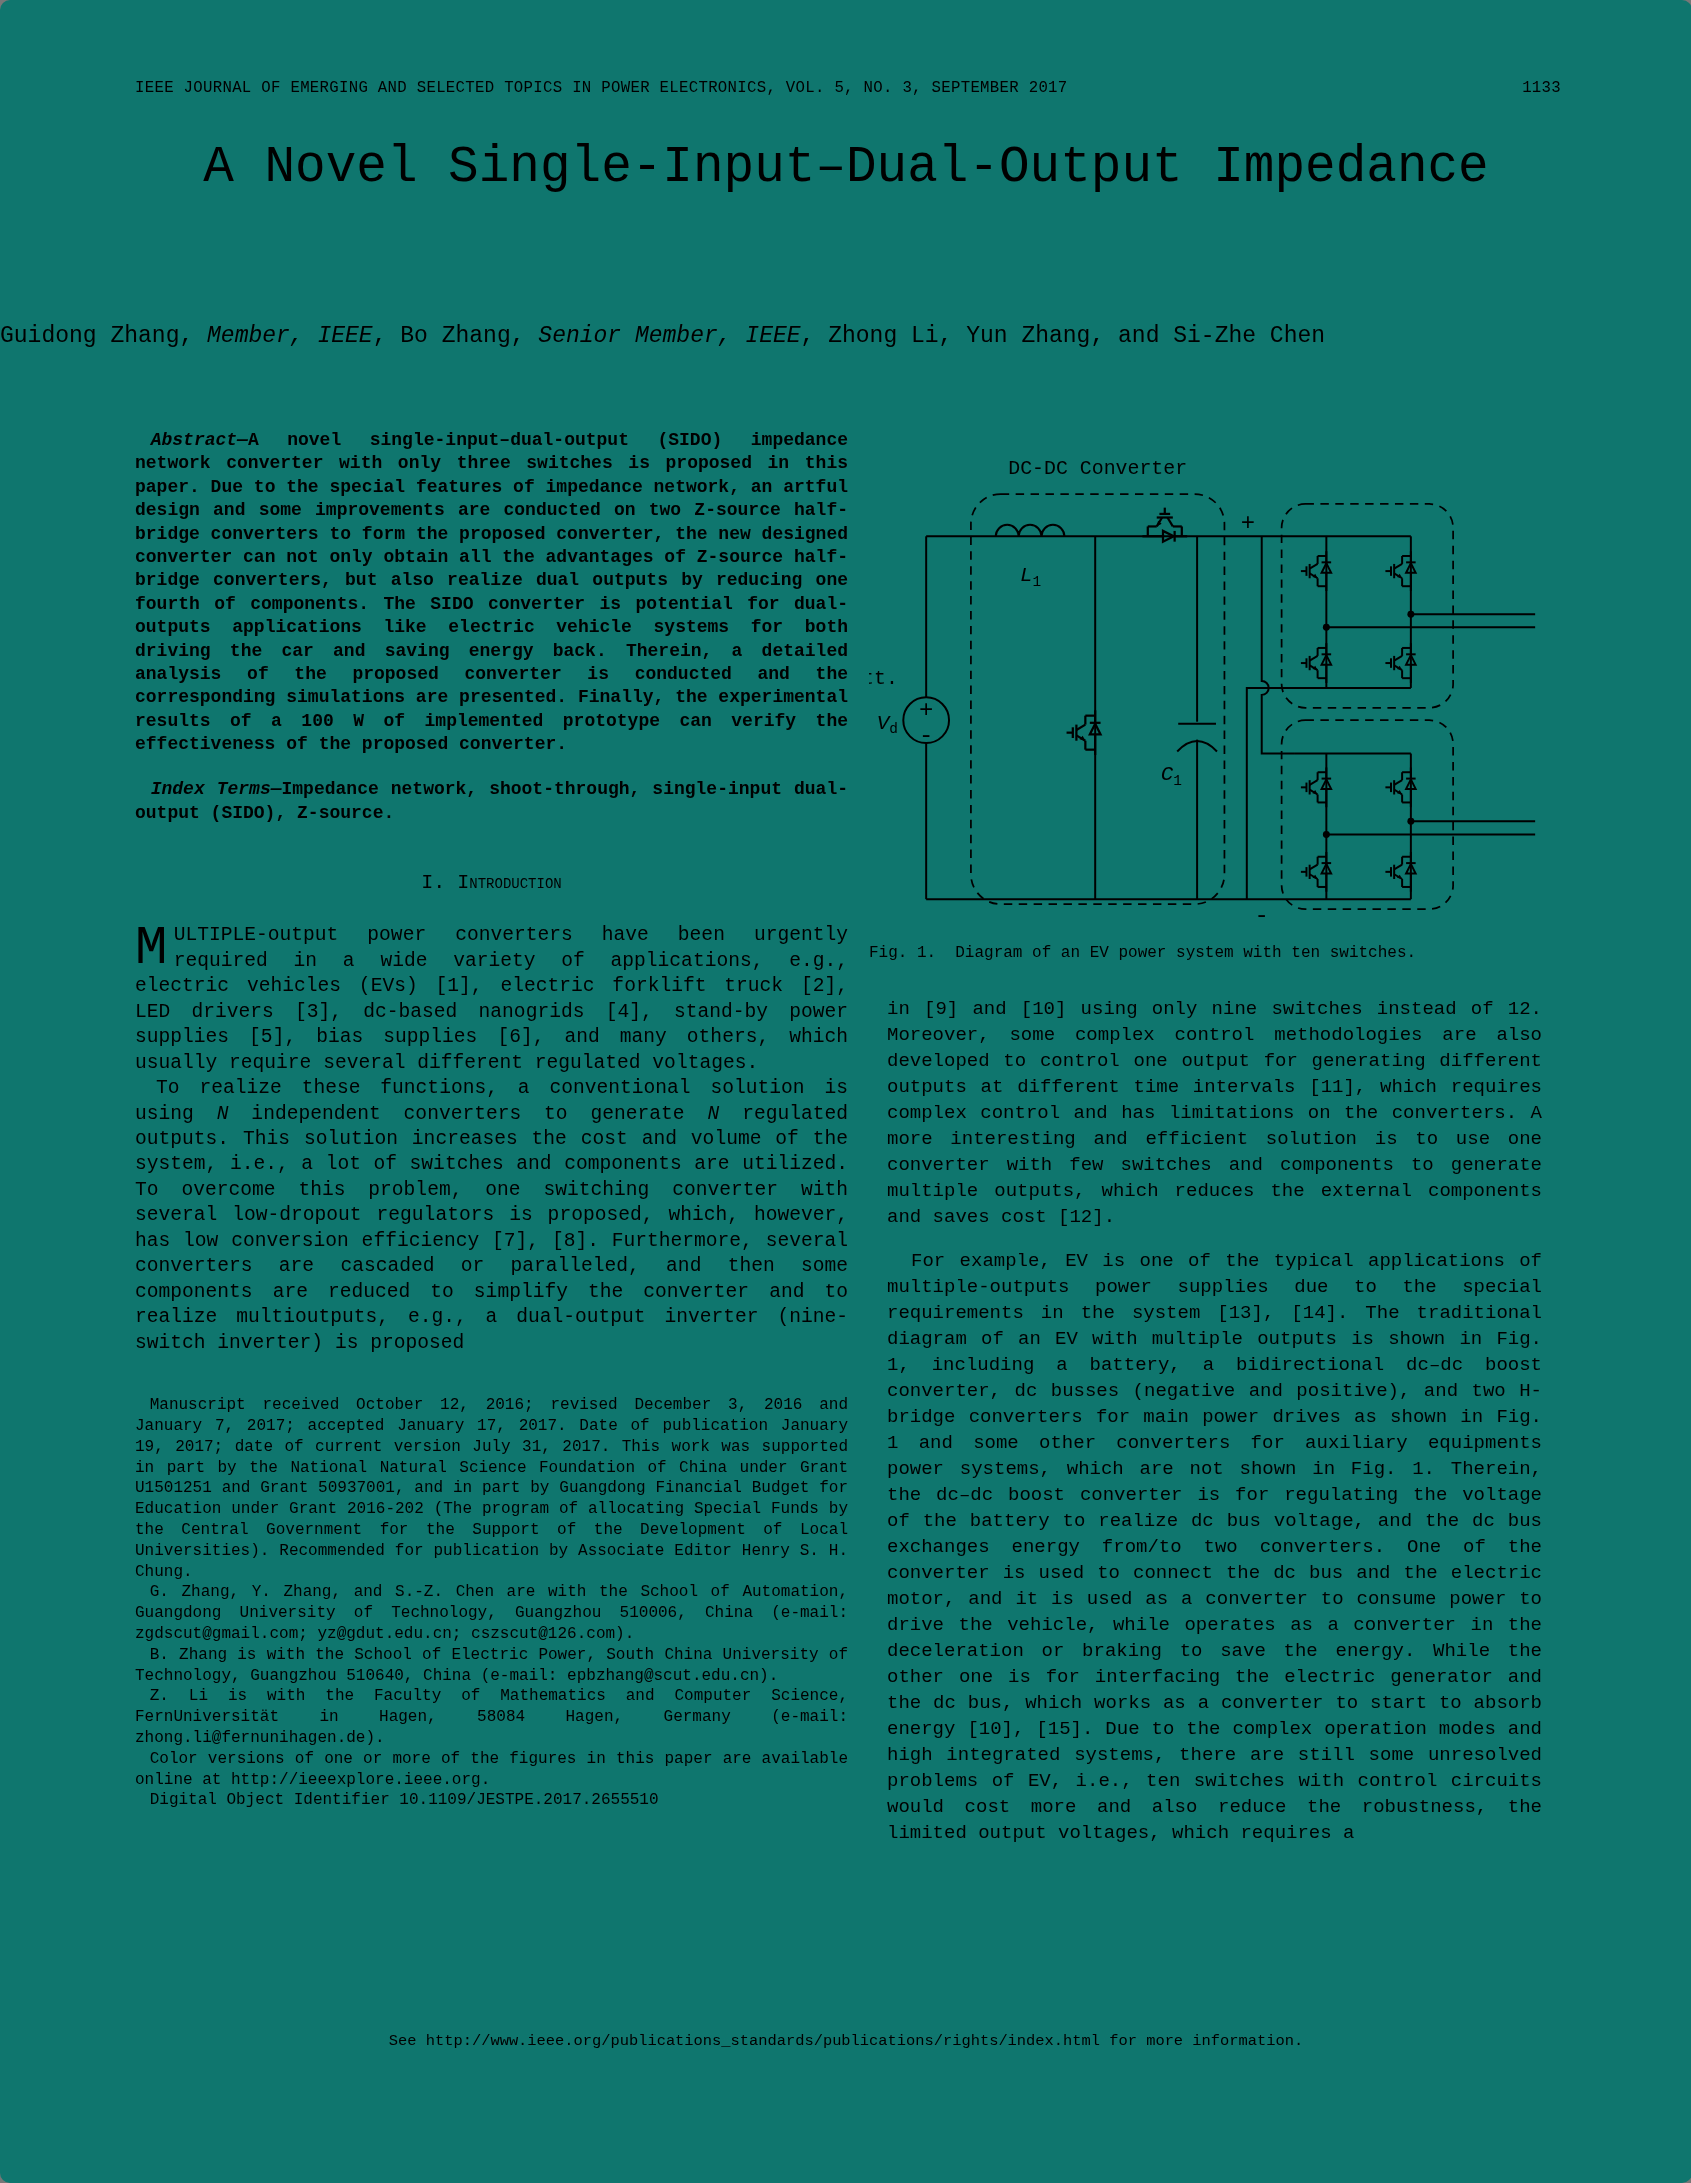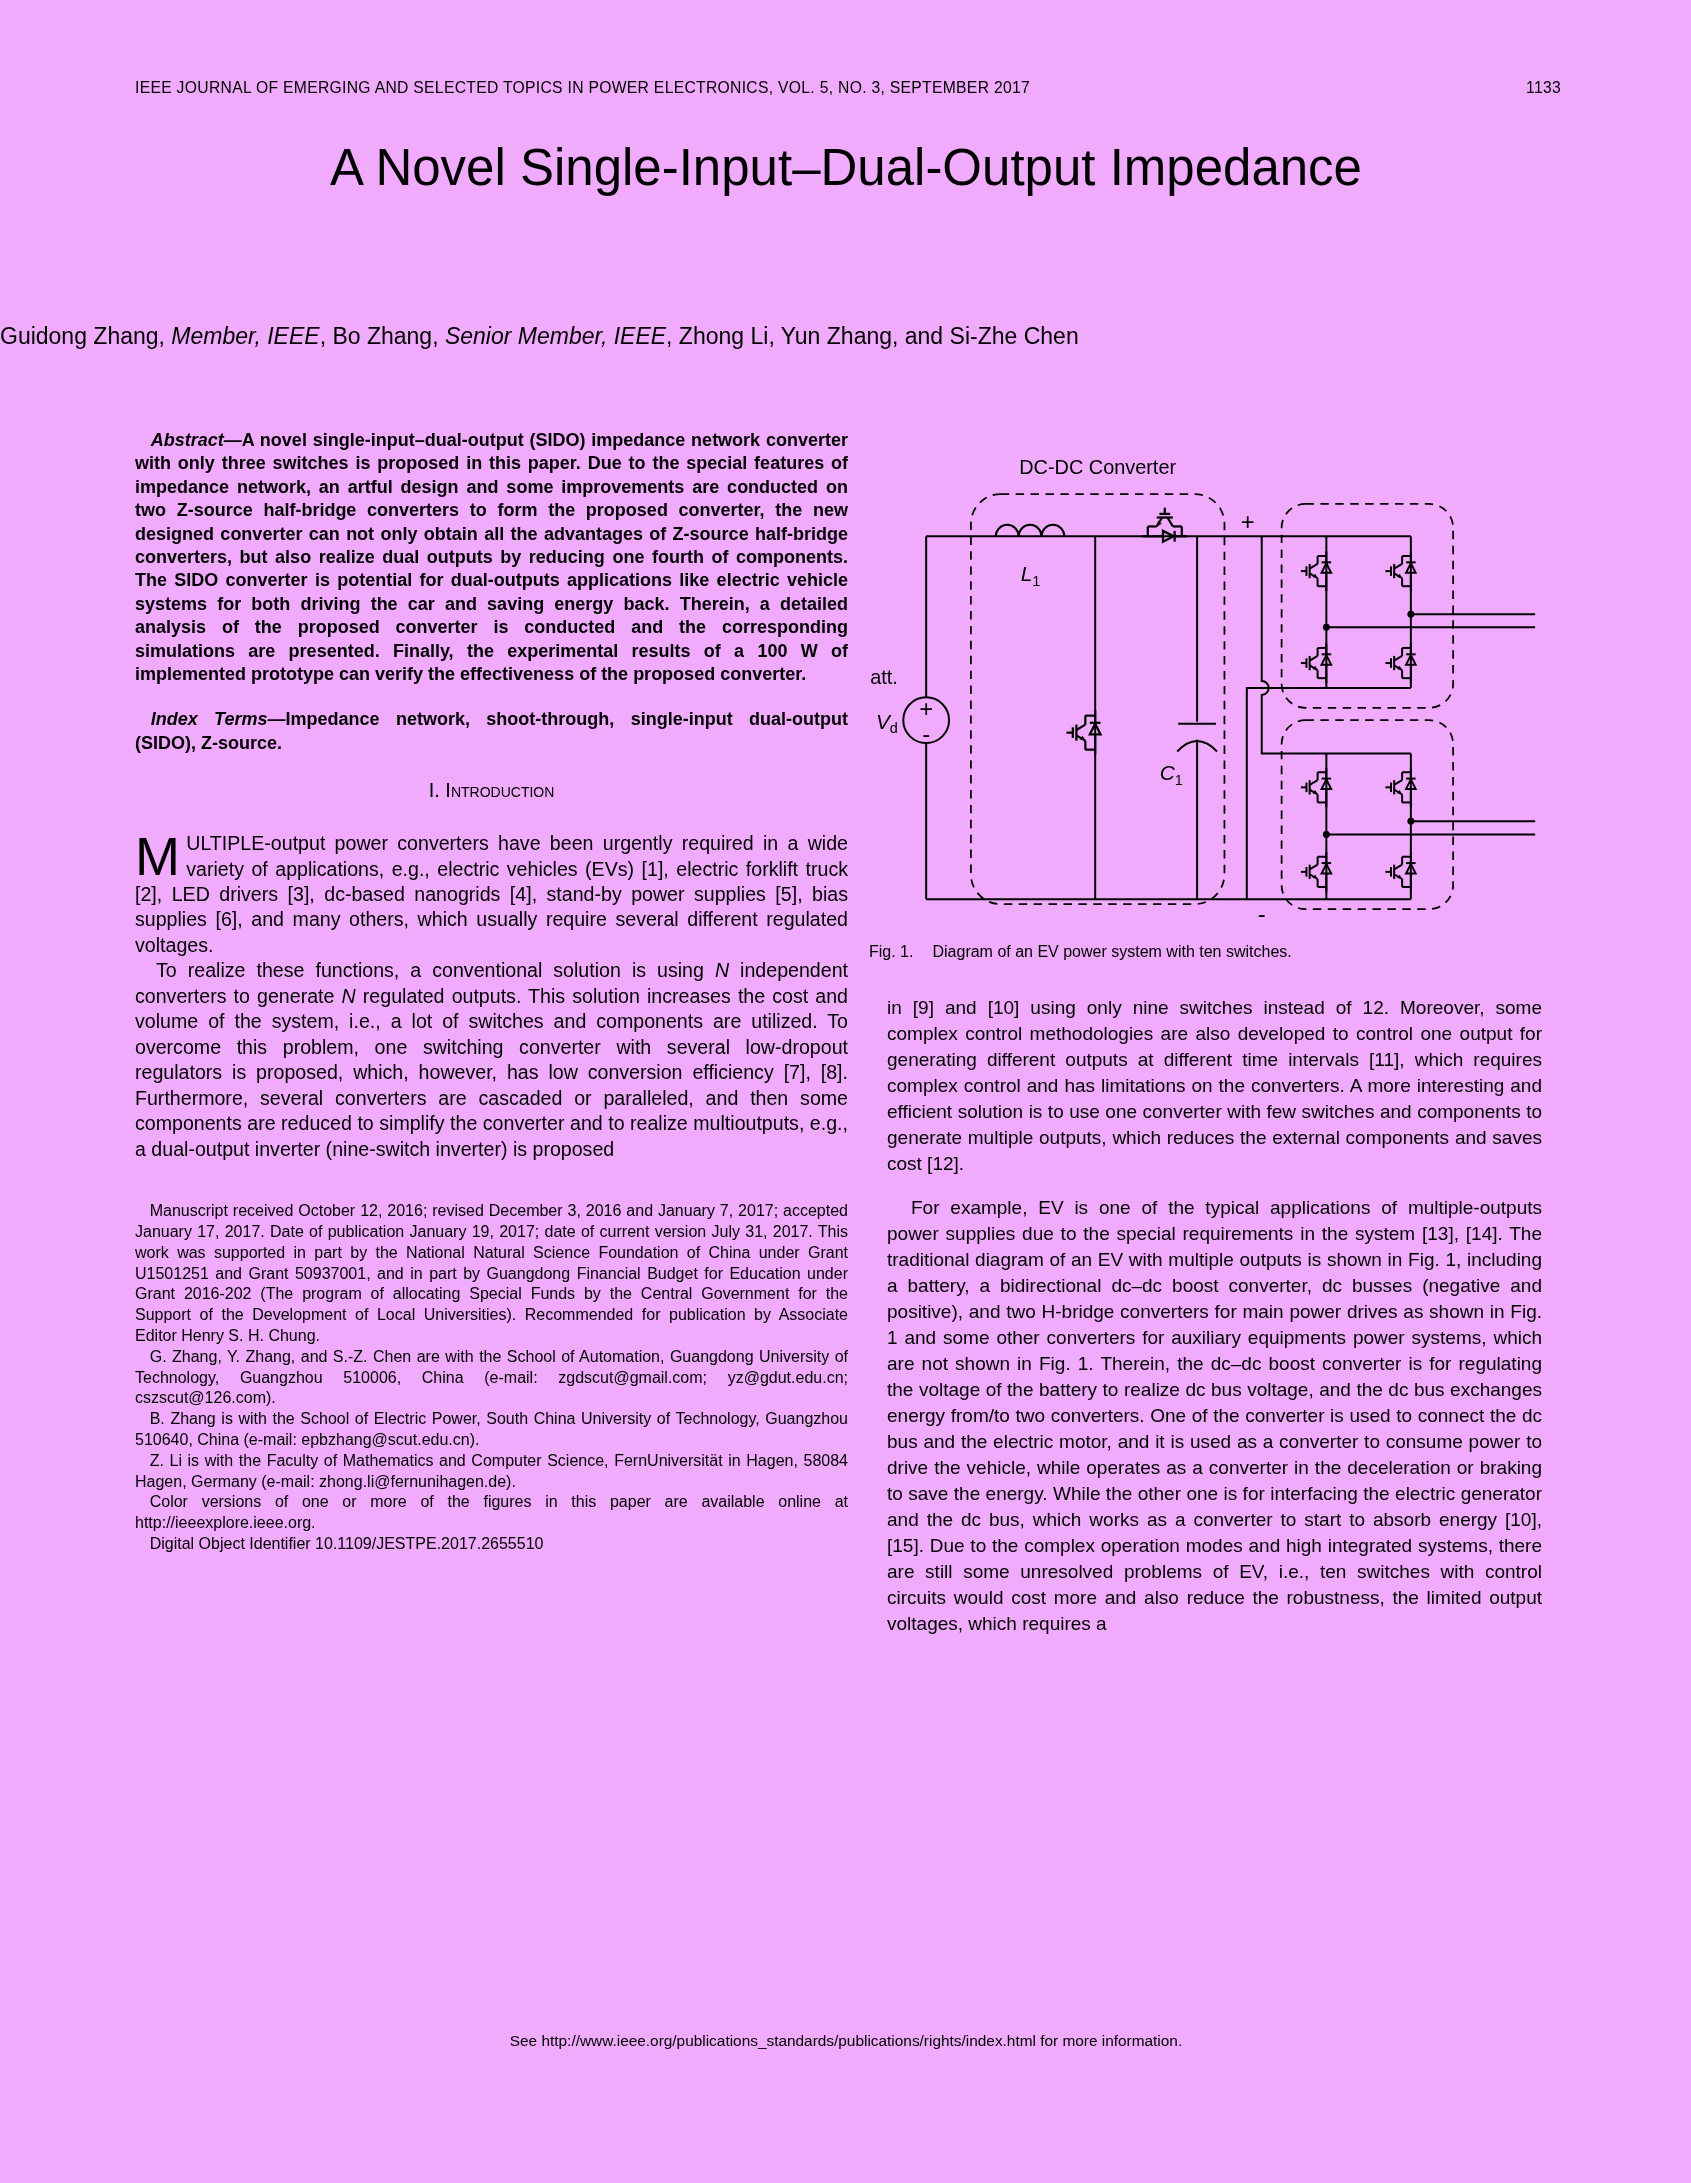--- a/index.html
+++ b/index.html
@@ -1,36 +1,36 @@
 <!DOCTYPE html>
 <html style="font-size:8.4px"><head>
 <meta charset="utf-8">
 <style>
   html,body{margin:0;padding:0;background:#777;}
-  .page{position:relative;width:1692px;height:2183px;background:#f0abfc;
-        font-family:Liberation Sans, sans-serif;color:#000;overflow:hidden;}
+  .page{position:relative;width:1692px;height:2183px;background:#0f766e;
+        font-family:Liberation Mono, monospace;color:#000;overflow:hidden;border-radius:10px;}
 
   .hdr{position:absolute;left:135px;right:131px;top:79px;display:flex;
        justify-content:space-between;font-size:15.7px;letter-spacing:0.3px;}
 
   .title{position:absolute;left:0;right:0;top:135px;text-align:center;
          font-size:51px;font-weight:normal;line-height:1.28;margin:0;}
 
   .authors{position:absolute;left:0;right:0;top:323px;text-align:left;font-size:23px;}
   .authors i{font-style:italic;}
 
   .col-left{position:absolute;left:135px;top:429px;width:713px;}
   .col-right{position:absolute;left:869px;top:429px;width:691px;}
 
   .abs{font-size:18px;font-weight:bold;line-height:1.3;text-align:justify;
        text-indent:15.7px;margin:0;}
   .abs .lead{font-style:italic;}
   .idx{margin-top:22px;}
 
-  h2.sec{font-size:20px;font-weight:normal;text-align:center;margin:24px 0 29px 0;}
+  h2.sec{font-size:20px;font-weight:normal;text-align:center;margin:46px 0 29px 0;}
   .sc{font-variant:small-caps;}
 
   .body{font-size:19.6px;line-height:1.3;text-align:justify;margin:0;}
   .ind{text-indent:21px;}
   .var{font-style:italic;}
   .dropcap{float:left;font-size:54px;line-height:.84;padding:3.1px 6.3px 0 0;}
 
   .fns{margin-top:39px;}
   .fn{font-size:16px;line-height:1.3;text-align:justify;text-indent:14.7px;margin:0;}
 

